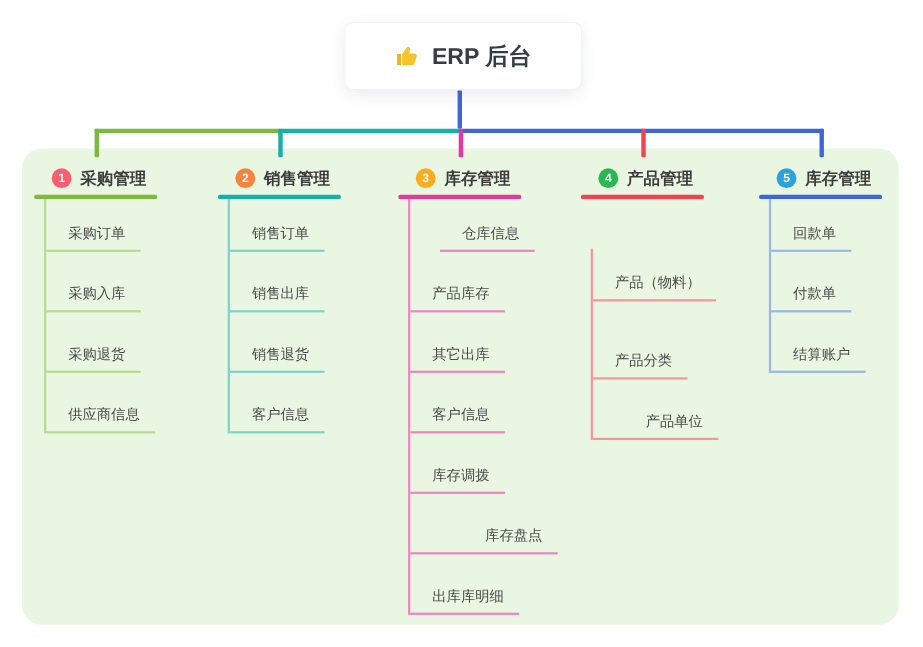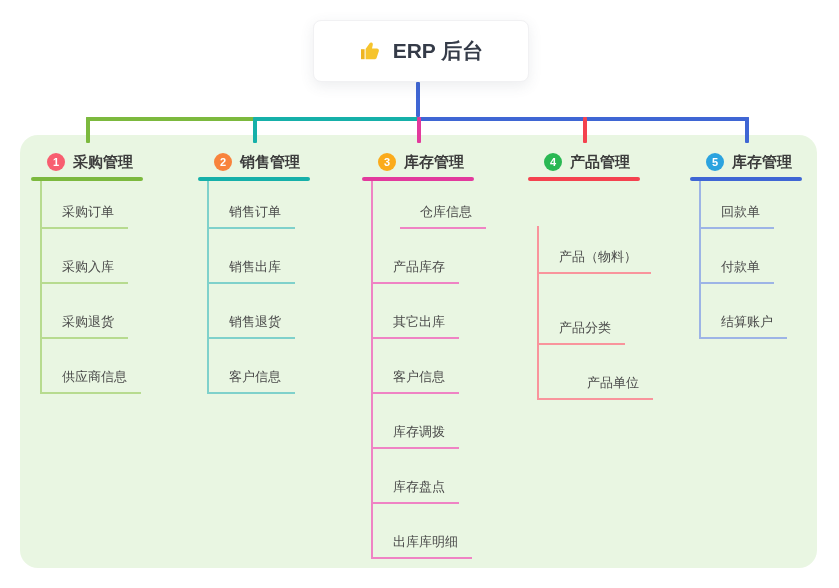--- a/index.html
+++ b/index.html
@@ -119,21 +119,21 @@
           </div>
           <div class="item" style="border-bottom-color: rgb(239, 131, 196);">
             <span>其它出库</span>
           </div>
           <div class="item" style="border-bottom-color: rgb(239, 131, 196);">
             <span>客户信息</span>
           </div>
           <div class="item" style="border-bottom-color: rgb(239, 131, 196);">
             <span>库存调拨</span>
           </div>
-          <div class="item" style="border-bottom-color: rgb(239, 131, 196);">
+          <div class="item" style="border-bottom-color: rgb(239, 131, 196); padding-left: 48px;">
             <span>库存盘点</span>
           </div>
           <div class="item" style="border-bottom-color: rgb(239, 131, 196);">
             <span>出库库明细</span>
           </div>
         </div>
       </div>
       <div class="branch" style="left: 528px;">
         <div class="b-title">
           <span class="badge" style="background: rgb(42, 184, 83);">4</span>

